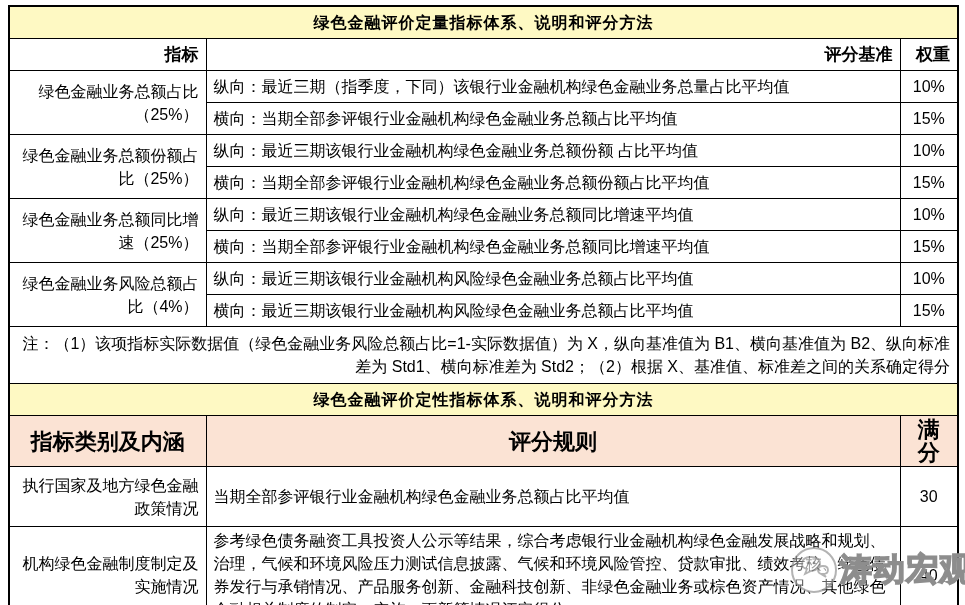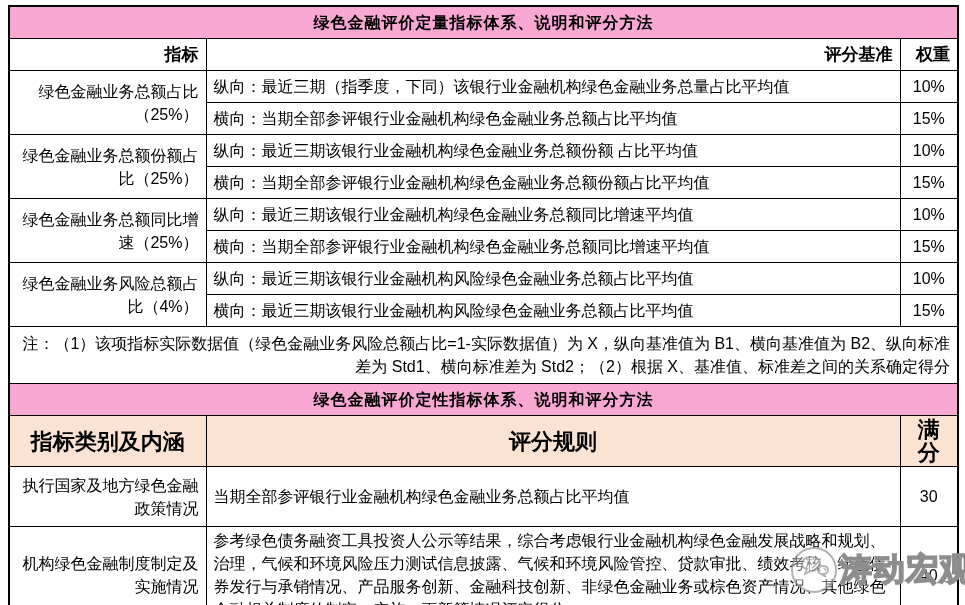--- a/index.html
+++ b/index.html
@@ -21,21 +21,21 @@
   table.main td{
     border:1px solid #000;
     padding:2px 7px;
     font-size:16px;
     line-height:23px;
     vertical-align:middle;
     overflow:hidden;
     word-break:break-all;
   }
   td.title-cell{
-    background:#f9a8d4;
+    background:#fef9c3;
     text-align:center;
     font-weight:bold;
     font-size:17px;
     height:27px;
     letter-spacing:1px;
   }
   tr.head1 td{
     background:#ffffff;
     font-weight:bold;
     font-size:17px;

